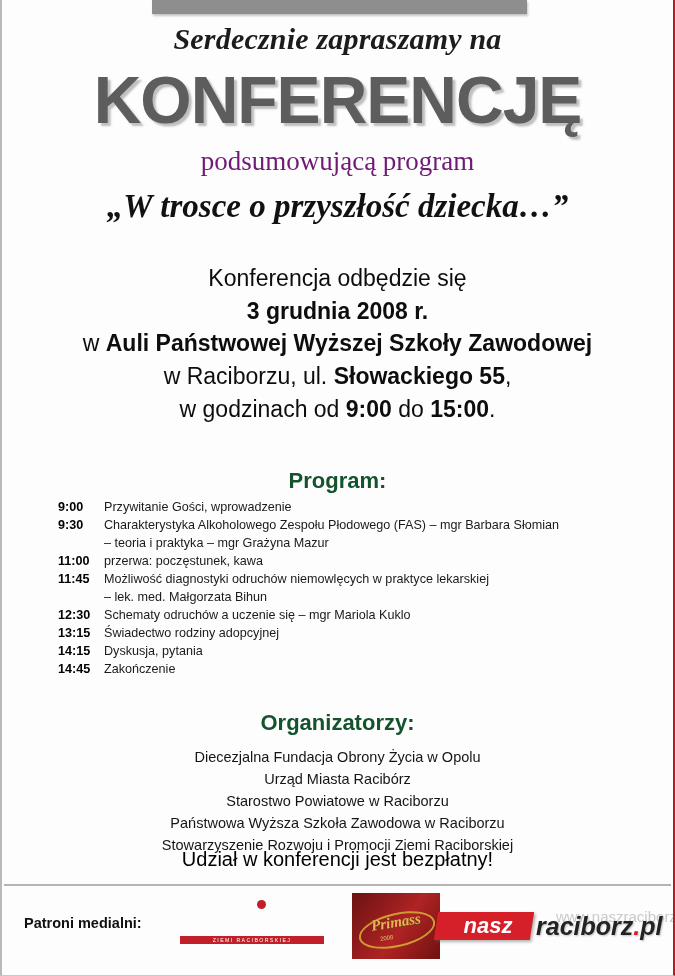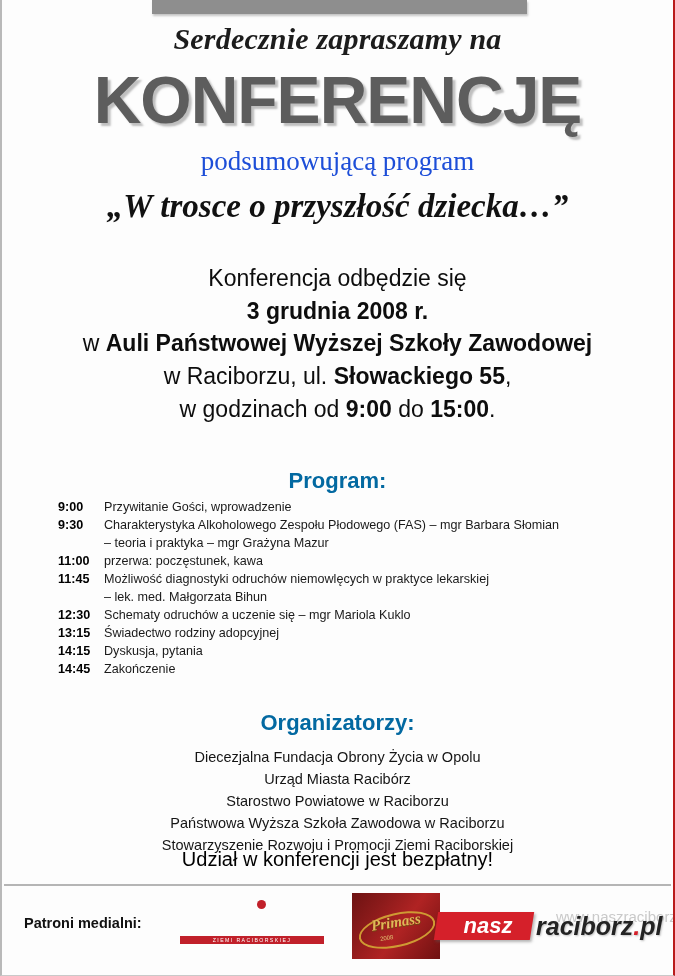--- a/index.html
+++ b/index.html
@@ -58,21 +58,21 @@
     font-size: 66px;
     color: #5d5d5d;
     letter-spacing: -1px;
     line-height: 1.0;
     margin-top: 10px;
     text-shadow: 3px 3px 2px rgba(170,170,170,0.75);
   }
   .subtitle {
     font-family: "Liberation Serif", serif;
     font-size: 27px;
-    color: #1d4ed8;
+    color: #701a75;
     margin-top: 14px;
     line-height: 1.1;
   }
   .quote-title {
     font-family: "Liberation Serif", serif;
     font-style: italic;
     font-weight: 700;
     font-size: 33px;
     color: #111111;
     margin-top: 12px;
@@ -93,21 +93,21 @@
   }
   .details div { white-space: nowrap; }
   .details b { font-weight: 700; }
 
   
   .section-head {
     text-align: center;
     font-family: "Liberation Sans", sans-serif;
     font-weight: 700;
     font-size: 22px;
-    color: #0369a1;
+    color: #14532d;
   }
   .program-head {
     position: absolute;
     left: 0; right: 0;
     top: 468px;
   }
   .program {
     position: absolute;
     left: 56px;
     top: 498px;

